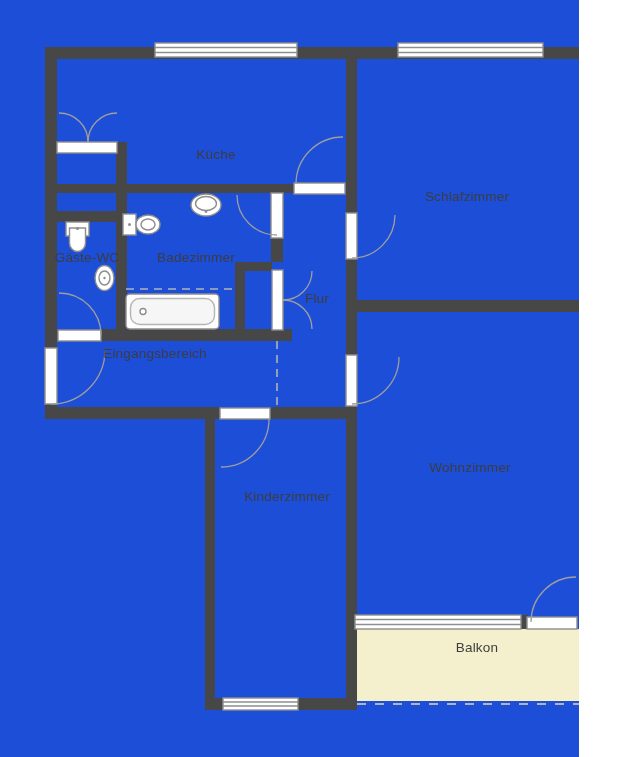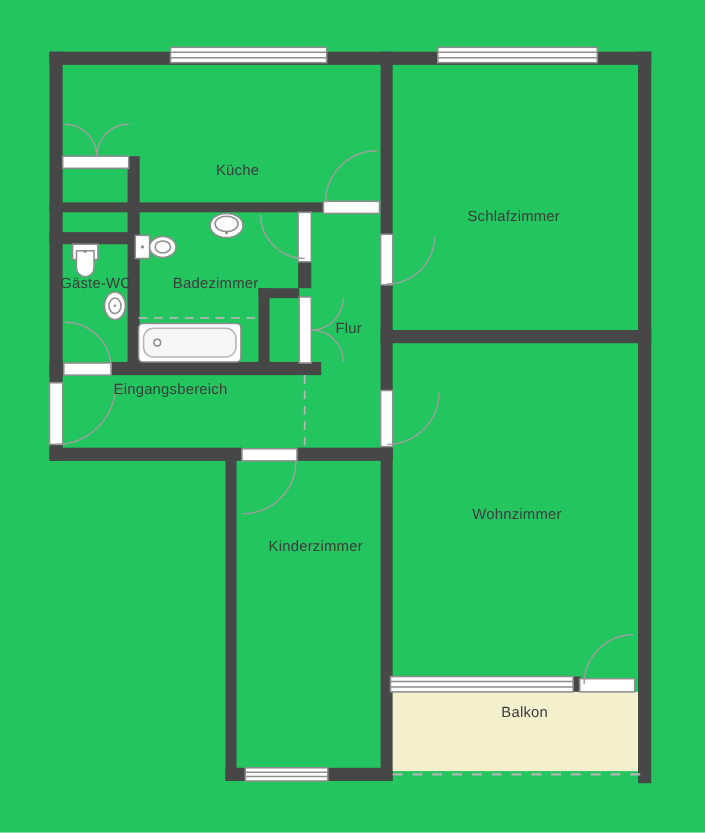--- a/index.html
+++ b/index.html
@@ -1,19 +1,19 @@
 <!DOCTYPE html>
 <html><head>
 <meta charset="utf-8">
 <style>
   html,body{margin:0;padding:0;background:#ffffff;}
   .plan-canvas{
     position:relative;
-    width:641px;height:757px;
-    background:#22c55e;
+    width:579px;height:757px;
+    background:#1d4ed8;
     font-family:"Liberation Sans", sans-serif;
     overflow:hidden;
   }
   svg{display:block;}
   .room-label{
     font-family:"Liberation Sans", sans-serif;
     font-size:13.5px;
     font-weight:500;
     letter-spacing:.2px;
   }

